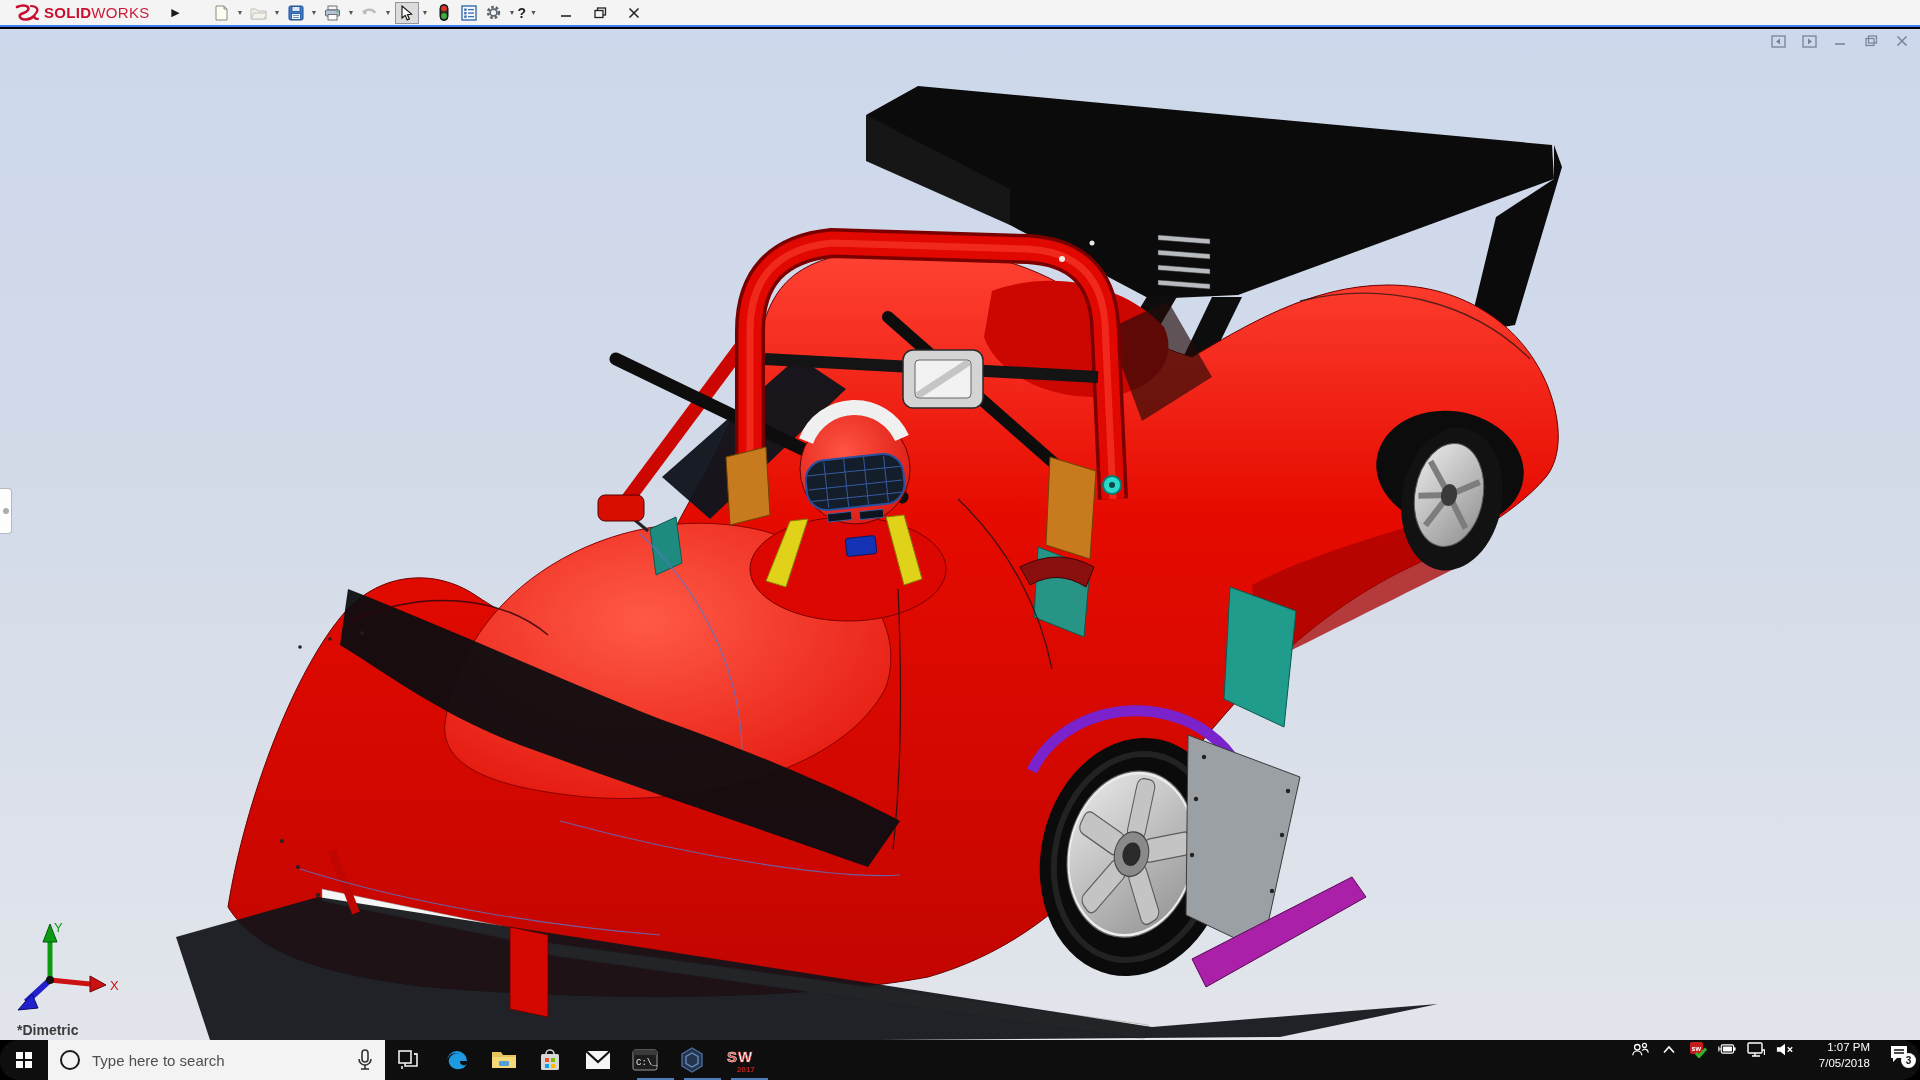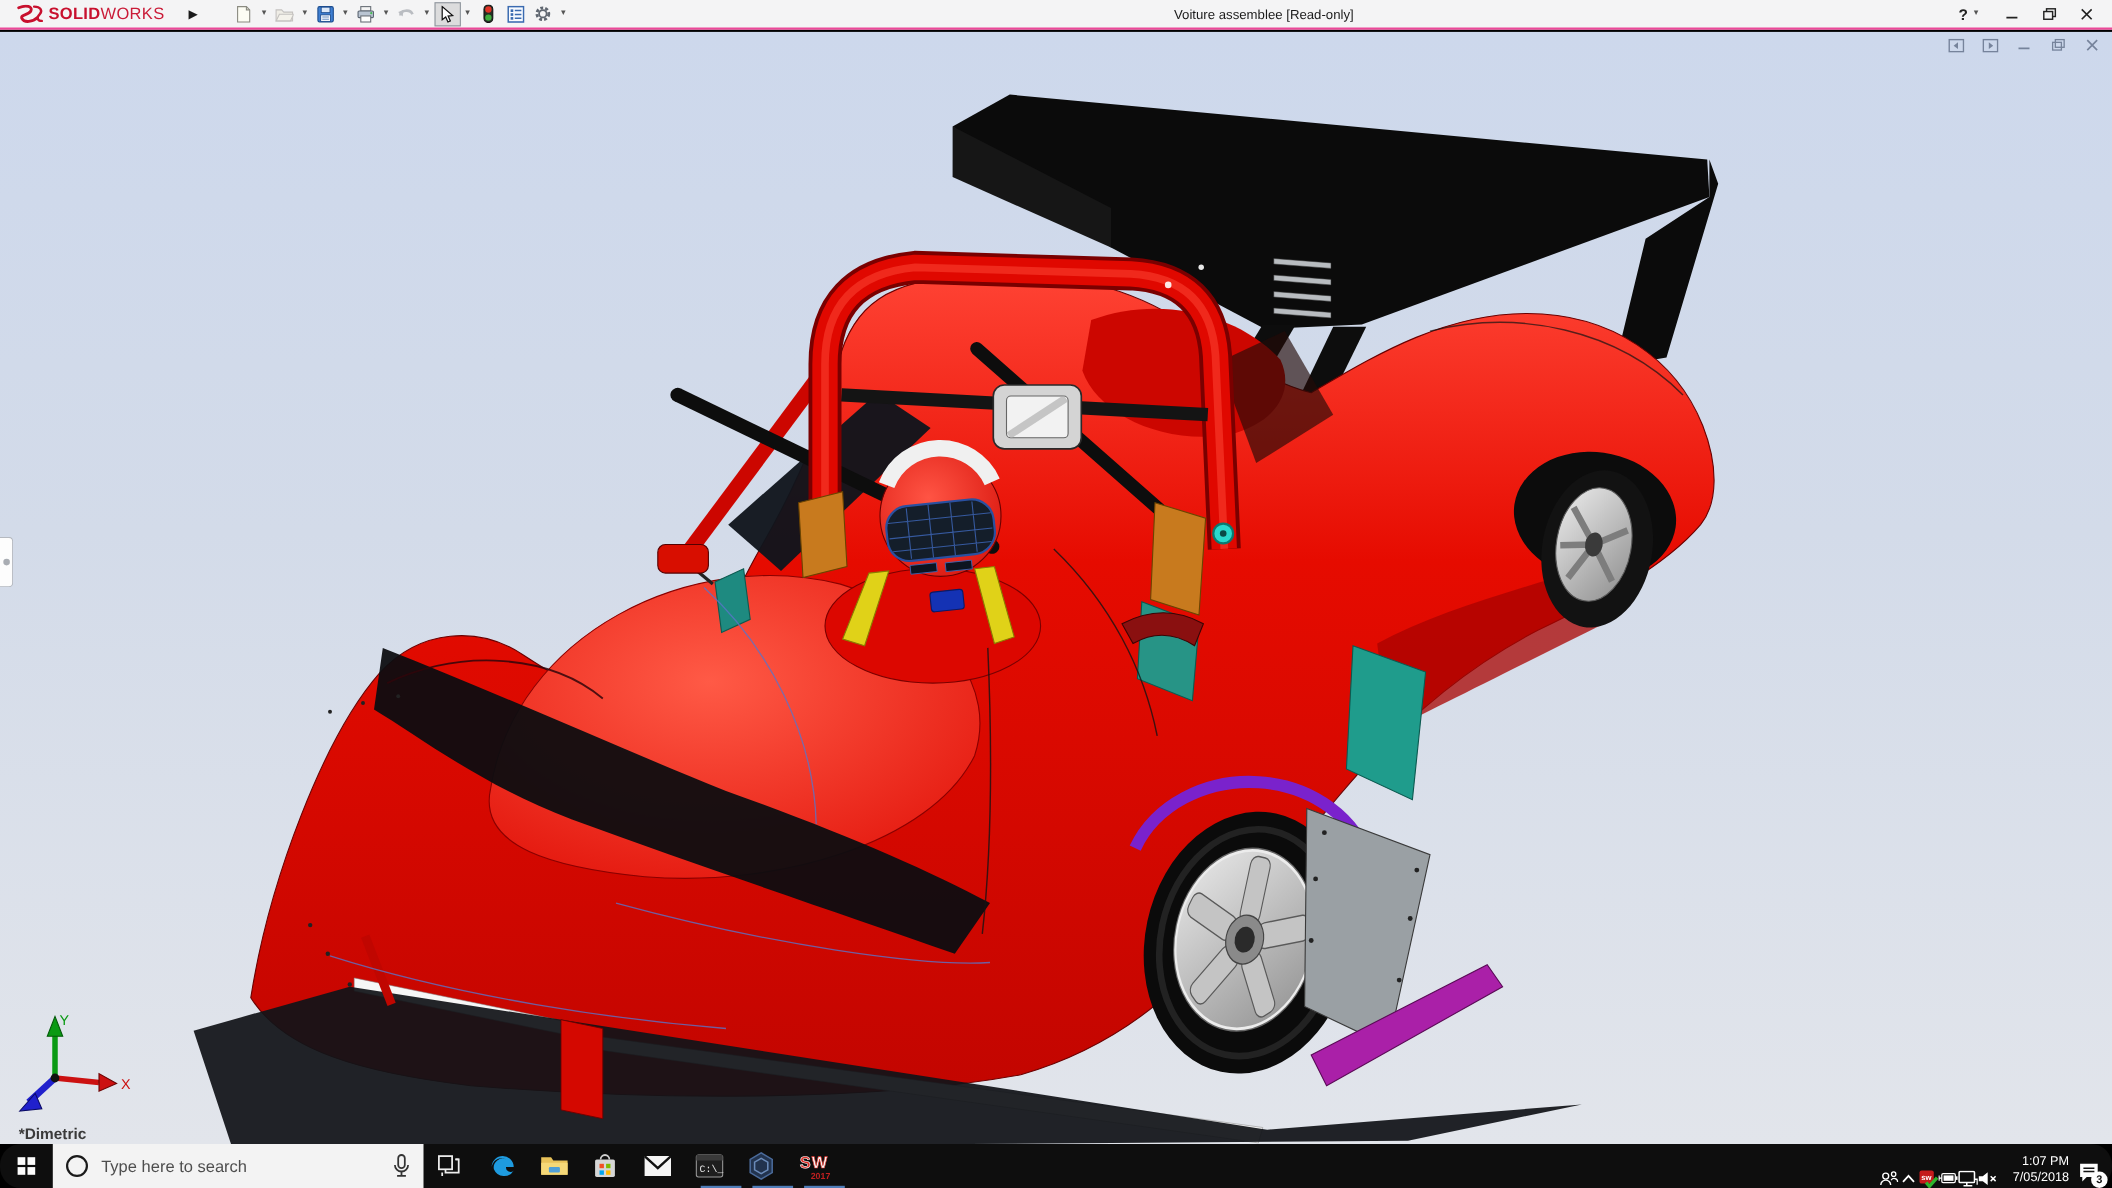--- a/index.html
+++ b/index.html
@@ -1,21 +1,21 @@
 <!DOCTYPE html>
 <html style="--titlebar-bg: #f4f4f5; --viewport-top: #cdd8ec; --viewport-bottom: #e2e5eb; --taskbar-bg: #0e0e0e; --car-red: #e60b00; --car-red-dark: #b00400; --car-red-light: #ff4334; --wing-black: #0b0b0b; --accent-purple: #7a22cc; --accent-magenta: #aa20a8; --accent-teal: #1f9c8c; --accent-orange: #c87a1e; --accent-yellow: #e0d218;"><head>
 <meta charset="utf-8">
 <style>
   html,body{margin:0;padding:0;width:1920px;height:1080px;overflow:hidden;
     font-family:"Liberation Sans",sans-serif;background:#000;}
   *{box-sizing:border-box;}
 
   
   .titlebar{height:27px;background:var(--titlebar-bg,#f4f4f5);display:flex;align-items:center;
-    border-bottom:2px solid #ec4899;position:relative;z-index:30;}
+    border-bottom:2px solid #3b82f6;position:relative;z-index:30;}
   .logo{display:flex;align-items:center;gap:4px;padding-left:14px;flex:0 0 auto;}
   .logo-mark{width:26px;height:18px;}
   .logo-text{font-size:15px;letter-spacing:.3px;color:#c8102e;white-space:nowrap;}
   .logo-solid{font-weight:700;}
   .logo-works{font-weight:400;opacity:.95;}
   .flyout{margin-left:18px;font-size:11px;color:#1a1a1a;width:16px;text-align:center;cursor:pointer;}
   .tb-tools{display:flex;align-items:center;margin-left:26px;gap:1px;}
   .tool{width:24px;height:22px;display:flex;align-items:center;justify-content:center;border:1px solid transparent;}
   .tool.pressed{background:#dcdcdd;border:1px solid #8f969e;}
   .tool.disabled{opacity:.38;}
@@ -47,21 +47,21 @@
     display:flex;align-items:stretch;z-index:40;border-radius:19px;}
   .start{width:48px;display:flex;align-items:center;justify-content:center;}
   .winlogo{display:grid;grid-template-columns:7px 7px;grid-template-rows:7px 7px;gap:1.5px;}
   .winlogo span{background:#fdfdfd;}
   .searchbox{width:337px;background:#f3f3f3;display:flex;align-items:center;gap:12px;padding:0 12px 0 12px;}
   .cortana{width:20px;height:20px;border-radius:50%;border:2.5px solid #1a1a1a;flex:0 0 auto;}
   .search-text{font-size:15px;color:#4e4e4e;flex:1;white-space:nowrap;}
   .apps{display:flex;align-items:stretch;margin-left:12px;}
   .app{width:47px;display:flex;align-items:center;position:relative;}
   .app .run{position:absolute;bottom:0;left:5px;right:5px;height:2.5px;background:#4f7db8;}
-  .tray{margin-left:auto;display:flex;align-items:flex-end;padding-right:6px;}
+  .tray{margin-left:auto;display:flex;align-items:flex-start;gap:11px;padding-right:6px;}
   .tray-icon{display:flex;align-items:center;justify-content:center;width:18px;height:18px;}
   .clock{color:#fff;font-size:11.5px;text-align:right;line-height:1.35;min-width:62px;margin:0 3px;}
   .action{position:relative;width:30px;height:28px;display:flex;align-items:center;justify-content:center;}
   .badge{position:absolute;right:-2px;bottom:0px;width:15px;height:15px;border-radius:50%;background:#fdfdfd;
     color:#111;font-size:10px;font-weight:700;display:flex;align-items:center;justify-content:center;}
 </style>
 </head>
 <body>
 
 <div class="titlebar">
@@ -150,21 +150,20 @@
 
     <div class="tool">
       <svg width="17" height="17" viewBox="0 0 17 17">
         <circle cx="8.5" cy="8.5" r="5.4" fill="none" stroke="#5f6670" stroke-width="2.6" stroke-dasharray="2.6 1.9"></circle>
         <circle cx="8.5" cy="8.5" r="3.4" fill="#f4f4f5" stroke="#5f6670" stroke-width="1.6"></circle>
       </svg>
     </div>
     <div class="dd">▼</div>
   </div>
 
-  <div class="tb-title">Voiture assemblee [Read-only]</div>
 
   <div class="win-help">
     <span>?</span>
     <span class="dd">▼</span>
   </div>
   <div class="win-controls">
     <div class="win-btn">
       <svg width="12" height="12" viewBox="0 0 12 12">
           <line x1="1" y1="9" x2="11" y2="9" stroke="#222" stroke-width="1.6"></line>
         </svg>

